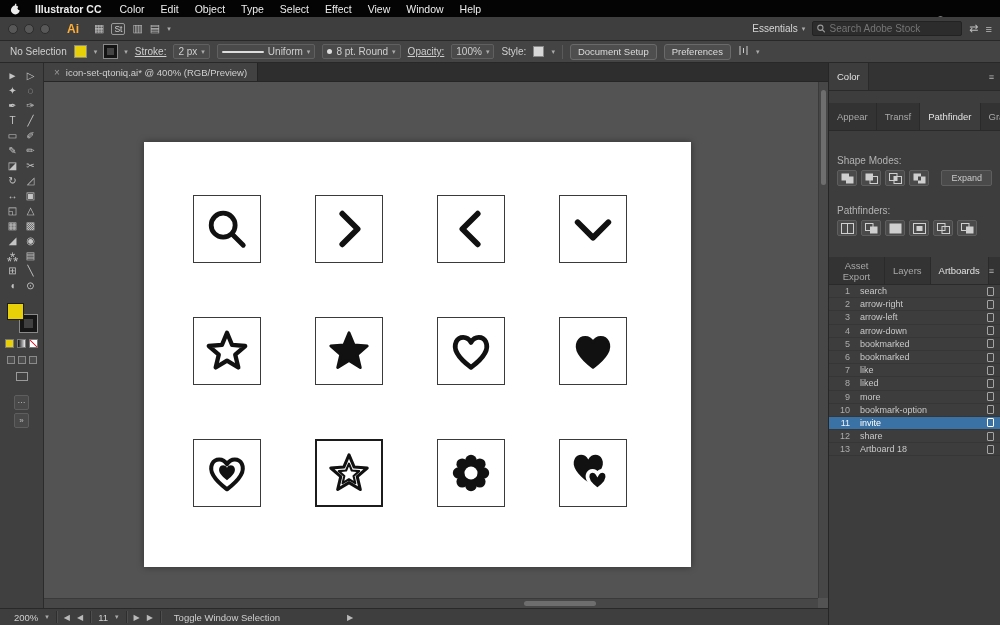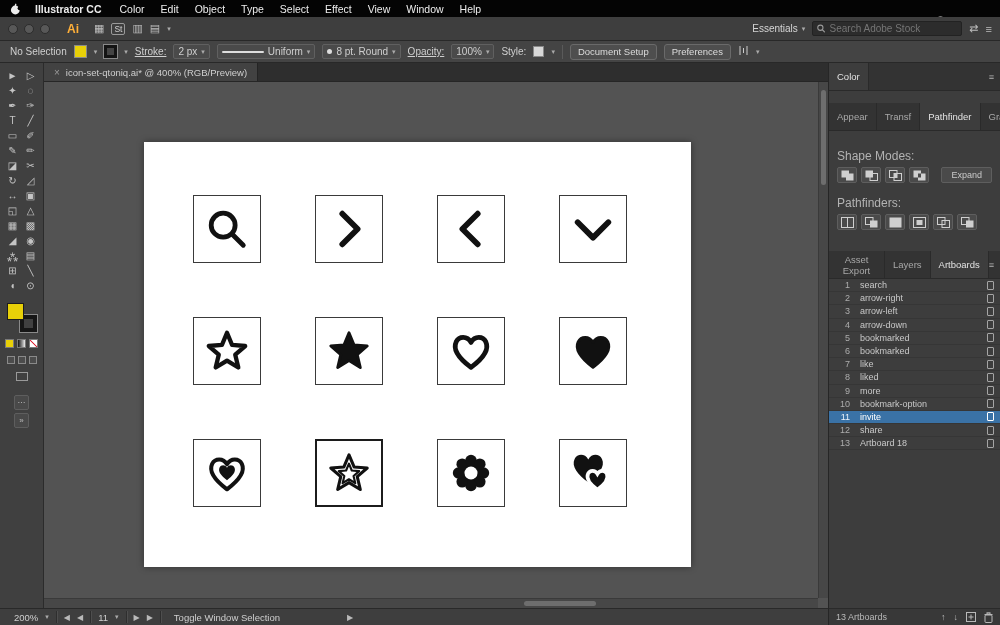--- a/index.html
+++ b/index.html
@@ -103,21 +103,21 @@
   .hexfield { margin-left:auto; width:74px; height:14px; background:#2a2a2a; border:1px solid #1e1e1e; display:flex; align-items:center; gap:4px; padding:0 3px; }
   .hex-sw { width:8px; height:8px; background:#fff; border:1px solid #888; }
   .hexfield input { background:transparent; border:none; outline:none; color:#ddd; font-size:9px; width:100%; font-family:"Liberation Sans",sans-serif; }
   .spectrum { margin-top:7px; height:56px; border:1px solid #2c2c2c;
     background:
       linear-gradient(to bottom, rgba(0,0,0,0) 0%, rgba(0,0,0,0) 42%, #000 100%),
       linear-gradient(to right, #fff 0%, #f00 9%, #ff0 24%, #0f0 39%, #0ff 54%, #00f 70%, #f0f 85%, #f00 100%); }
 
   .pf-wrap { margin-top:12px; }
   .pf-body { padding:5px 8px 9px; }
-  .pf-label { font-size:12px; color:#b3b3b3; margin:13px 0 4px; }
+  .pf-label { font-size:10px; color:#b3b3b3; margin:19px 0 4px; }
   .pf-row { display:flex; gap:4px; align-items:center; }
   .pfbtn { width:20px; height:16px; background:#4a4a4a; border:1px solid #5e5e5e; border-radius:2px; display:flex; align-items:center; justify-content:center; padding:0; }
   .expand-btn { margin-left:auto; height:16px; background:#4a4a4a; border:1px solid #5e5e5e; border-radius:2px; color:#c9c9c9; font-size:9px; padding:0 9px; font-family:"Liberation Sans",sans-serif; }
 
   .panels-head { margin-top:12px; }
   .ab-list { flex:0 0 auto; }
   .ab-row { height:13.2px; display:flex; align-items:center; padding:0 6px; border-bottom:1px solid #363636; font-size:9px; color:#c9c9c9; background:#3d3d3d; }
   .ab-row.selected { background:#3a72a6; color:#fff; }
   .ab-num { width:15px; text-align:right; margin-right:10px; color:#adadad; }
   .ab-row.selected .ab-num { color:#eaf2fb; }
@@ -620,35 +620,16 @@
             <span class="ab-name">share</span>
             <span class="ab-page"></span>
           </div>
         <div class="ab-row">
             <span class="ab-num">13</span>
             <span class="ab-name">Artboard 18</span>
             <span class="ab-page"></span>
           </div>
       </div>
 
-      <div class="ab-footer">
-        <span class="ab-count">13 Artboards</span>
-        <span class="foot-ic">↑</span>
-        <span class="foot-ic">↓</span>
-        <span class="foot-ic">
-            <svg width="10" height="10" viewBox="0 0 10 10">
-              <rect x="0.5" y="0.5" width="9" height="9" fill="none" stroke="#b9b9b9"></rect>
-              <line x1="5" y1="2.5" x2="5" y2="7.5" stroke="#b9b9b9"></line>
-              <line x1="2.5" y1="5" x2="7.5" y2="5" stroke="#b9b9b9"></line>
-            </svg>
-          </span>
-        <span class="foot-ic">
-            <svg width="9" height="11" viewBox="0 0 9 11">
-              <rect x="1" y="3" width="7" height="7.5" rx="1" fill="none" stroke="#b9b9b9"></rect>
-              <line x1="0.5" y1="2.5" x2="8.5" y2="2.5" stroke="#b9b9b9"></line>
-              <rect x="3" y="0.8" width="3" height="1.4" fill="none" stroke="#b9b9b9"></rect>
-            </svg>
-          </span>
-      </div>
     </div>
   </div>
 
 </div>
 
 </body></html>

